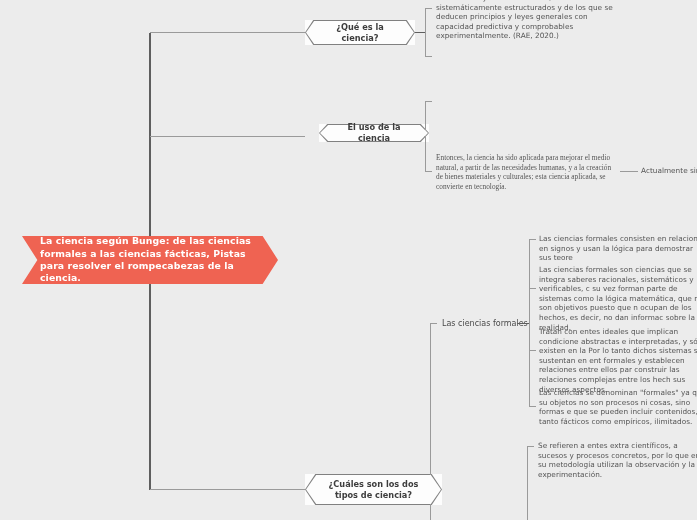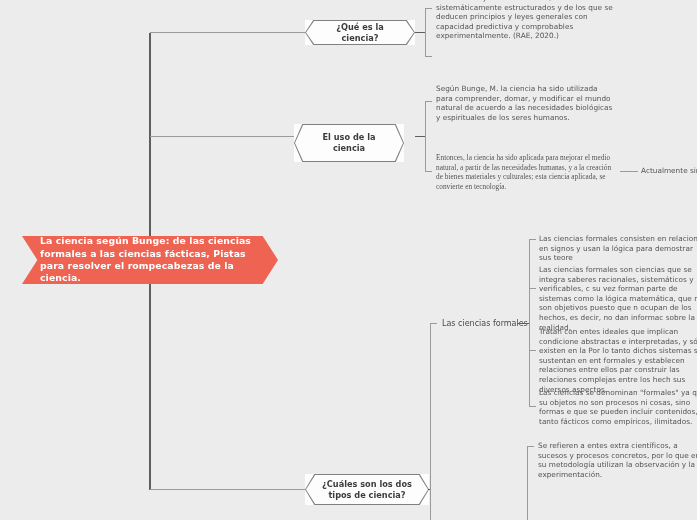--- a/index.html
+++ b/index.html
@@ -130,40 +130,39 @@
 
   <div class="hline dark" style="left:415px; top:32px; width:10px;"></div>
   <div class="vline" style="left:425px; top:8px; height:48px;"></div>
   <div class="hline" style="left:425px; top:8px; width:7px;"></div>
   <div class="hline" style="left:425px; top:56px; width:7px;"></div>
 
   <div class="leaf-text" style="left:436px; top:-7px; width:182px;">observación y el razonamiento, sistemáticamente estructurados y de los que se deducen principios y leyes generales con capacidad predictiva y comprobables experimentalmente. (RAE, 2020.)</div>
 
   <div class="hline" style="left:150px; top:136px; width:155px;"></div>
 
-  <div class="hex-node" style="left:294px; top:124px; width:110px; height:38px;">
+  <div class="hex-node" style="left:319px; top:124px; width:110px; height:18px;">
     <div class="hex-fill"></div>
     <div class="hex-inner"></div>
     <div class="hex-label">El uso de la ciencia</div>
   </div>
 
   <div class="hline dark" style="left:415px; top:136px; width:10px;"></div>
   <div class="vline" style="left:425px; top:101px; height:70px;"></div>
   <div class="hline" style="left:425px; top:101px; width:7px;"></div>
   <div class="hline" style="left:425px; top:171px; width:7px;"></div>
 
-  <div class="leaf-text" style="left:436px; top:84px; width:180px;">Según Bunge, M. la ciencia ha sido utilizada para comprender, domar, y modificar el mundo natural de acuerdo a las necesidades biológicas y espirituales de los seres humanos.</div>
   <div class="leaf-text" style="left:436px; top:153px; width:180px;font-family:Liberation Serif, serif;">Entonces, la ciencia ha sido aplicada para mejorar el medio natural, a partir de las necesidades humanas, y a la creación de bienes materiales y culturales; esta ciencia aplicada, se convierte en tecnología.</div>
 
   <div class="hline" style="left:620px; top:171px; width:18px;"></div>
   <div class="leaf-text" style="left:641px; top:166px; width:80px; white-space:nowrap;">Actualmente sirv</div>
 
   <div class="hline" style="left:150px; top:489px; width:155px;"></div>
 
-  <div class="hex-node" style="left:305px; top:474px; width:124px; height:31px;">
+  <div class="hex-node" style="left:305px; top:474px; width:137px; height:31px;">
     <div class="hex-fill"></div>
     <div class="hex-inner"></div>
     <div class="hex-label">¿Cuáles son los dos tipos de ciencia?</div>
   </div>
 
   <div class="hline dark" style="left:420px; top:489px; width:10px;"></div>
   <div class="vline" style="left:430px; top:323px; height:197px;"></div>
   <div class="hline" style="left:430px; top:323px; width:7px;"></div>
 
   <div class="plain-label" style="left:442px; top:318px;">Las ciencias formales</div>

